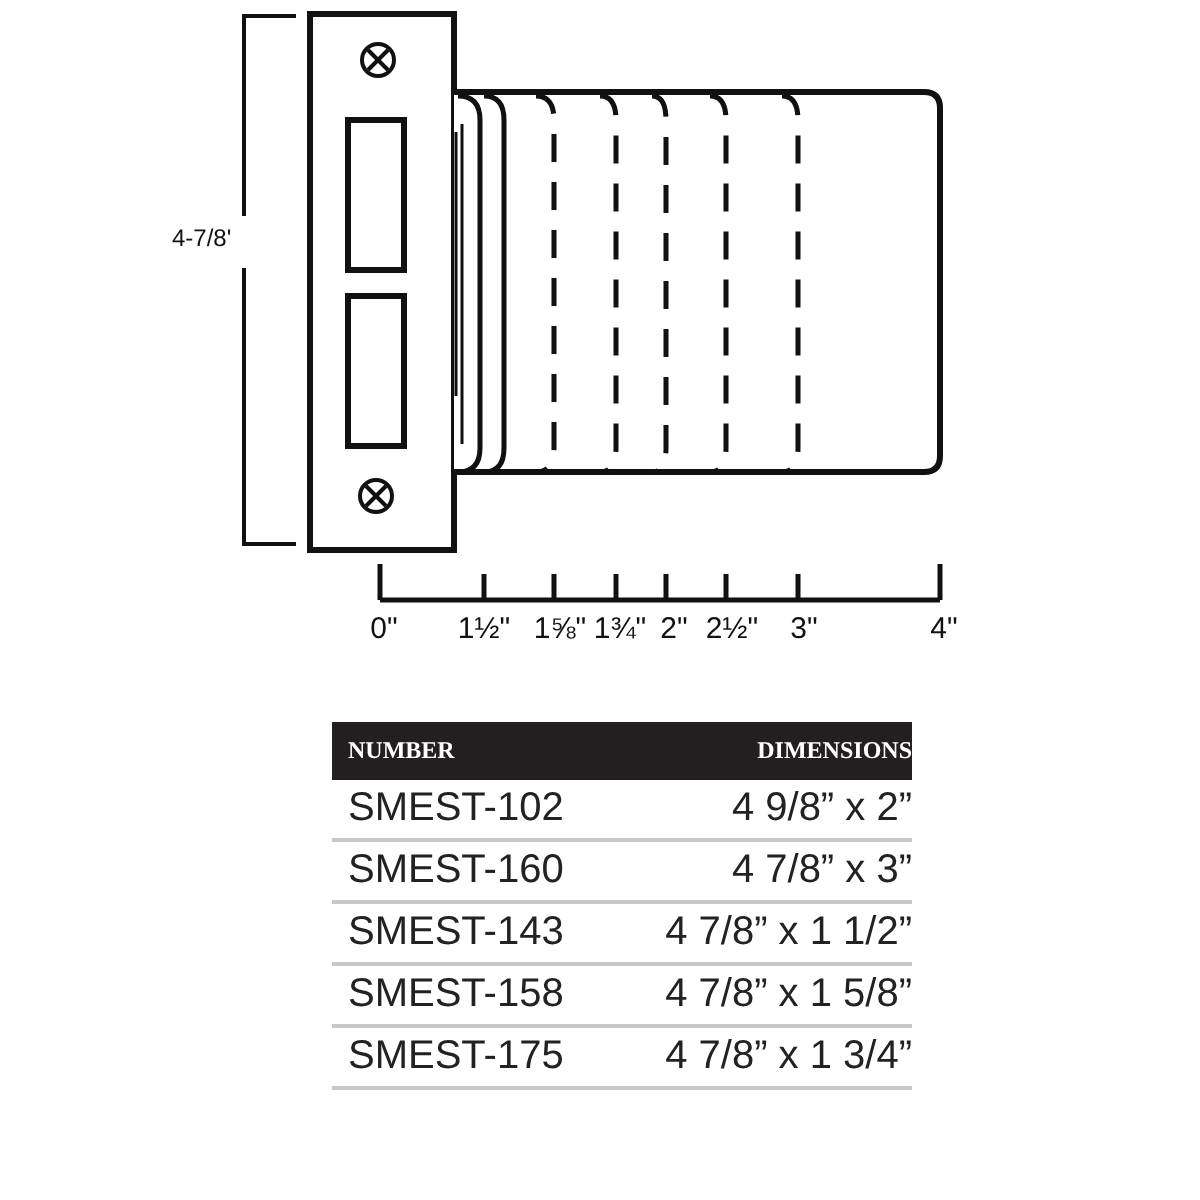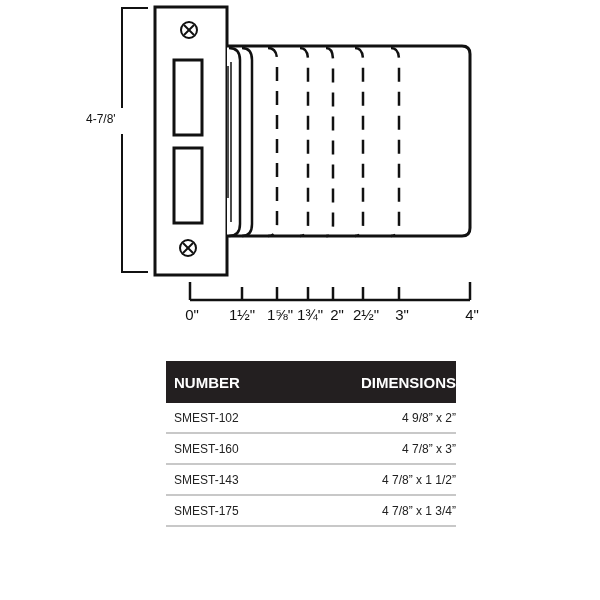--- a/index.html
+++ b/index.html
@@ -2,22 +2,22 @@
 <html><head>
 <meta charset="utf-8">
 <style>
   html, body { margin:0; padding:0; background:#ffffff; }
   body { width:600px; height:600px; position:relative; overflow:hidden; font-family:"Liberation Sans", sans-serif; }
   #diagram { position:absolute; left:0; top:0; width:600px; height:340px; }
   .dim-label { position:absolute; font-family:"Liberation Sans", sans-serif; font-size:12px; color:#111; }
   #height-label { left:86px; top:112px; }
   .tick-label { position:absolute; top:306px; font-size:15px; color:#111; transform:translateX(-50%); white-space:nowrap; font-family:"Liberation Sans", sans-serif; }
   #spec-table { position:absolute; left:166px; top:361px; width:290px; border-collapse:collapse; }
-  #spec-table th { background:#231f20; color:#fff; font-weight:bold; font-size:15px; height:42px; padding:0; }
-  #spec-table td { font-size:12px; color:#222; height:29px; padding:0; border-bottom:2px solid #c8c8c8; }
+  #spec-table th { background:#231f20; color:#fff; font-weight:bold; font-size:12px; height:29px; padding:0;font-family:Liberation Serif, serif; }
+  #spec-table td { font-size:20px; color:#222; height:29px; padding:0; border-bottom:2px solid #c8c8c8; }
   #spec-table th.c1, #spec-table td.c1 { text-align:left; padding-left:8px; width:128px; }
   #spec-table th.c2, #spec-table td.c2 { text-align:right; }
 </style>
 </head>
 <body>
 
 <div id="diagram">
   <svg width="600" height="340" viewBox="0 0 600 340">
 
     <g stroke="#111" stroke-width="2" fill="none">
@@ -104,17 +104,21 @@
     </tr>
     <tr>
       <td class="c1">SMEST-160</td>
       <td class="c2">4 7/8” x 3”</td>
     </tr>
     <tr>
       <td class="c1">SMEST-143</td>
       <td class="c2">4 7/8” x 1 1/2”</td>
     </tr>
     <tr>
+      <td class="c1">SMEST-158</td>
+      <td class="c2">4 7/8” x 1 5/8”</td>
+    </tr>
+    <tr>
       <td class="c1">SMEST-175</td>
       <td class="c2">4 7/8” x 1 3/4”</td>
     </tr>
   </tbody>
 </table>
 
 </body></html>

